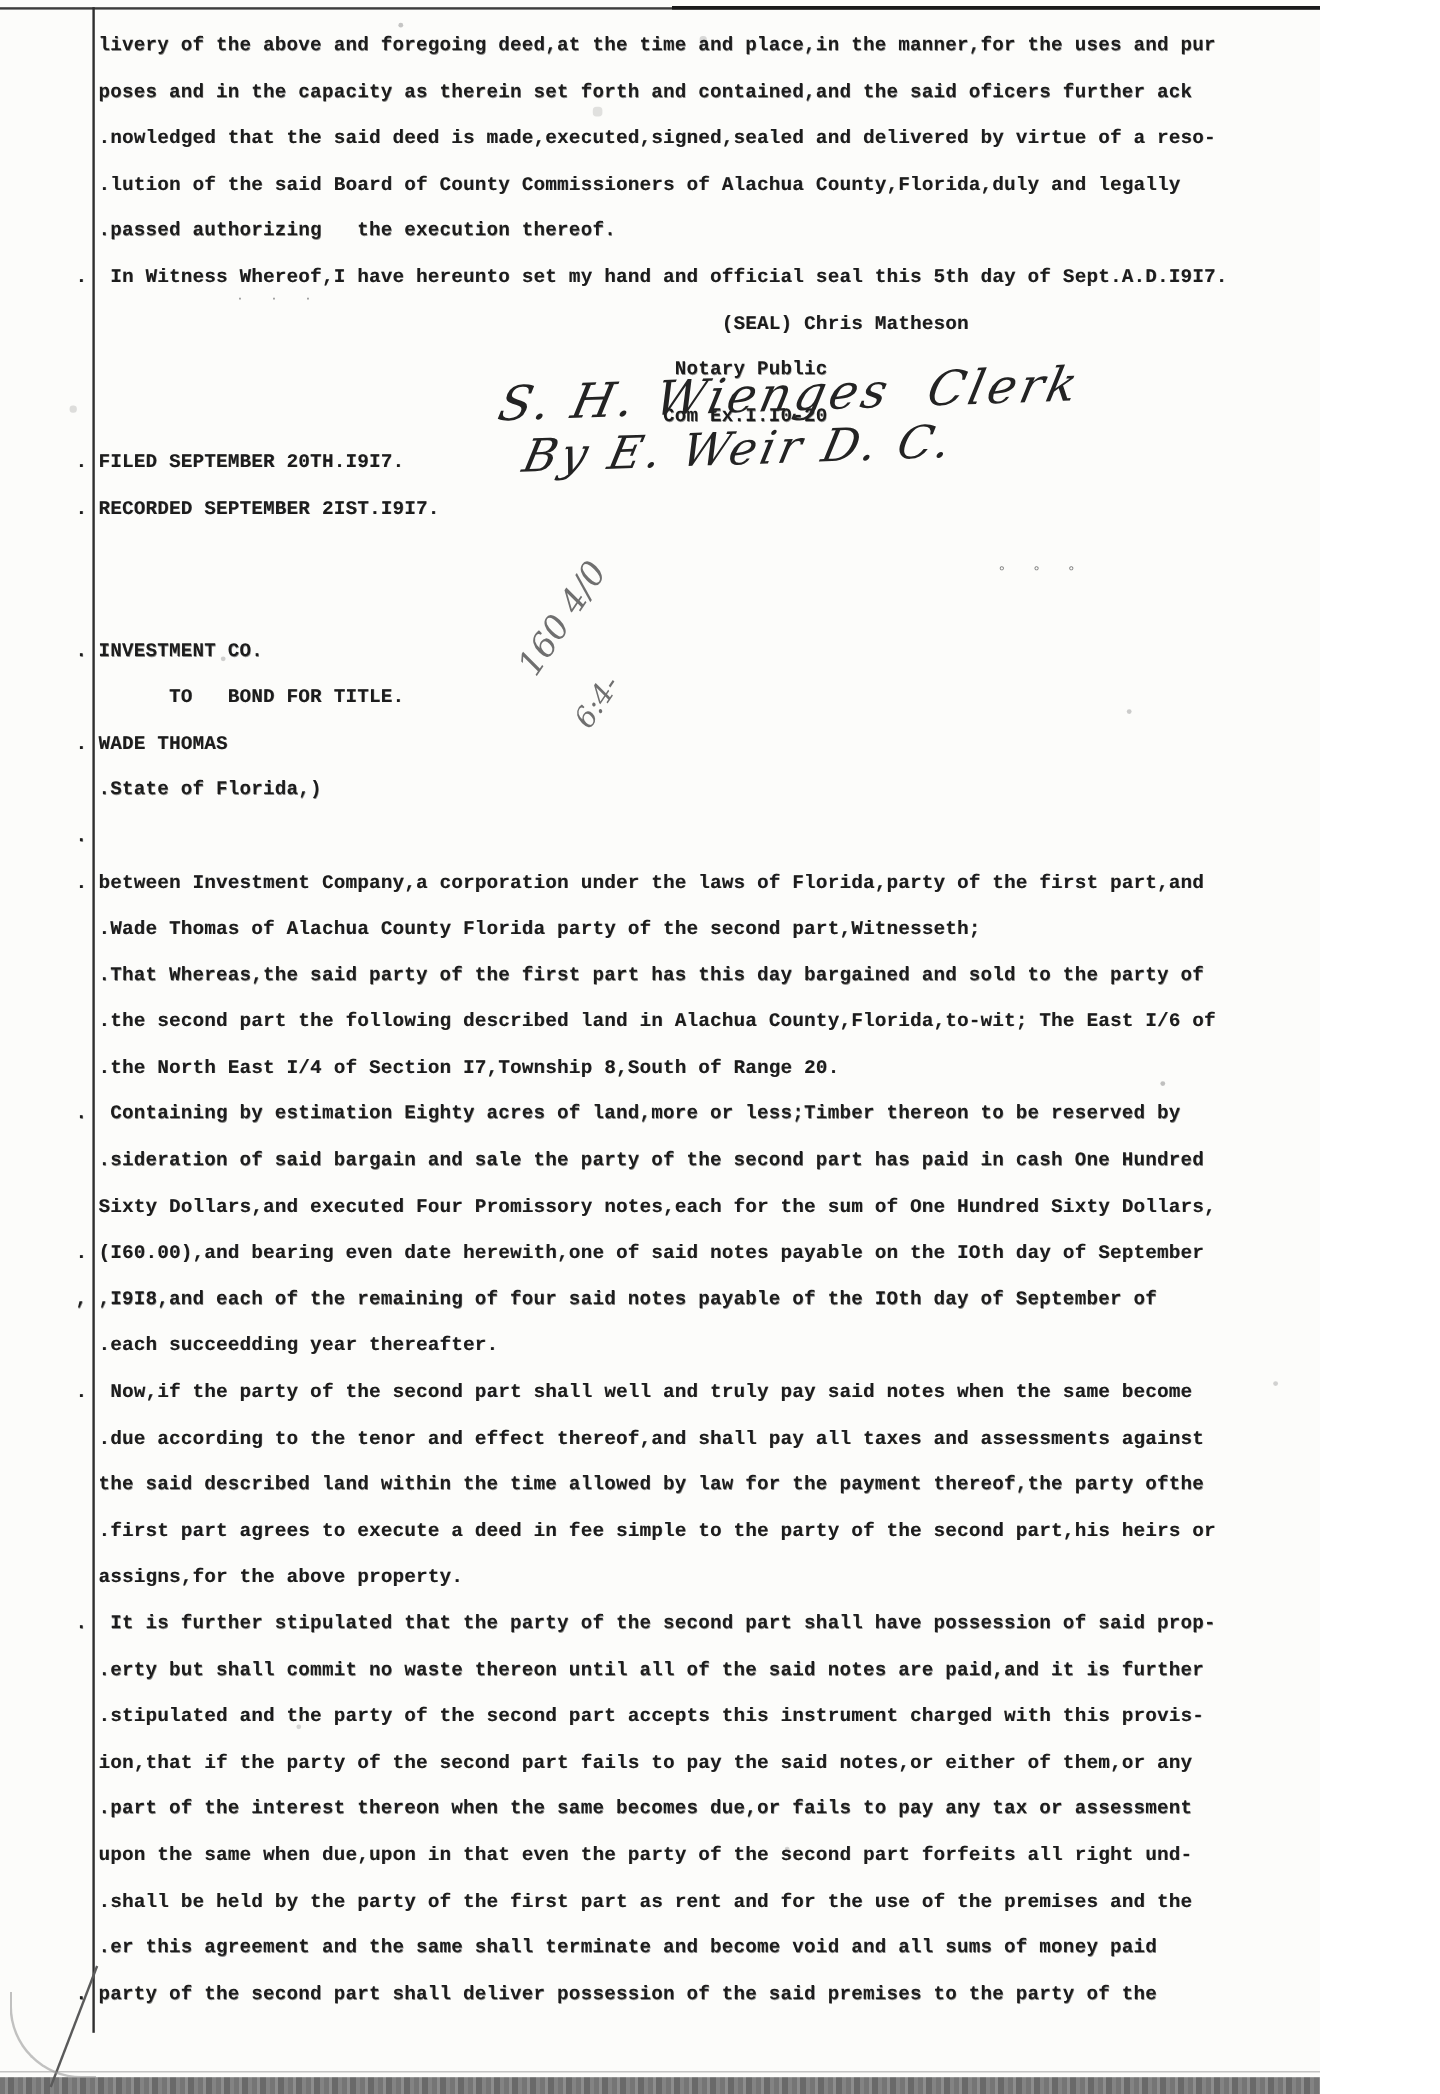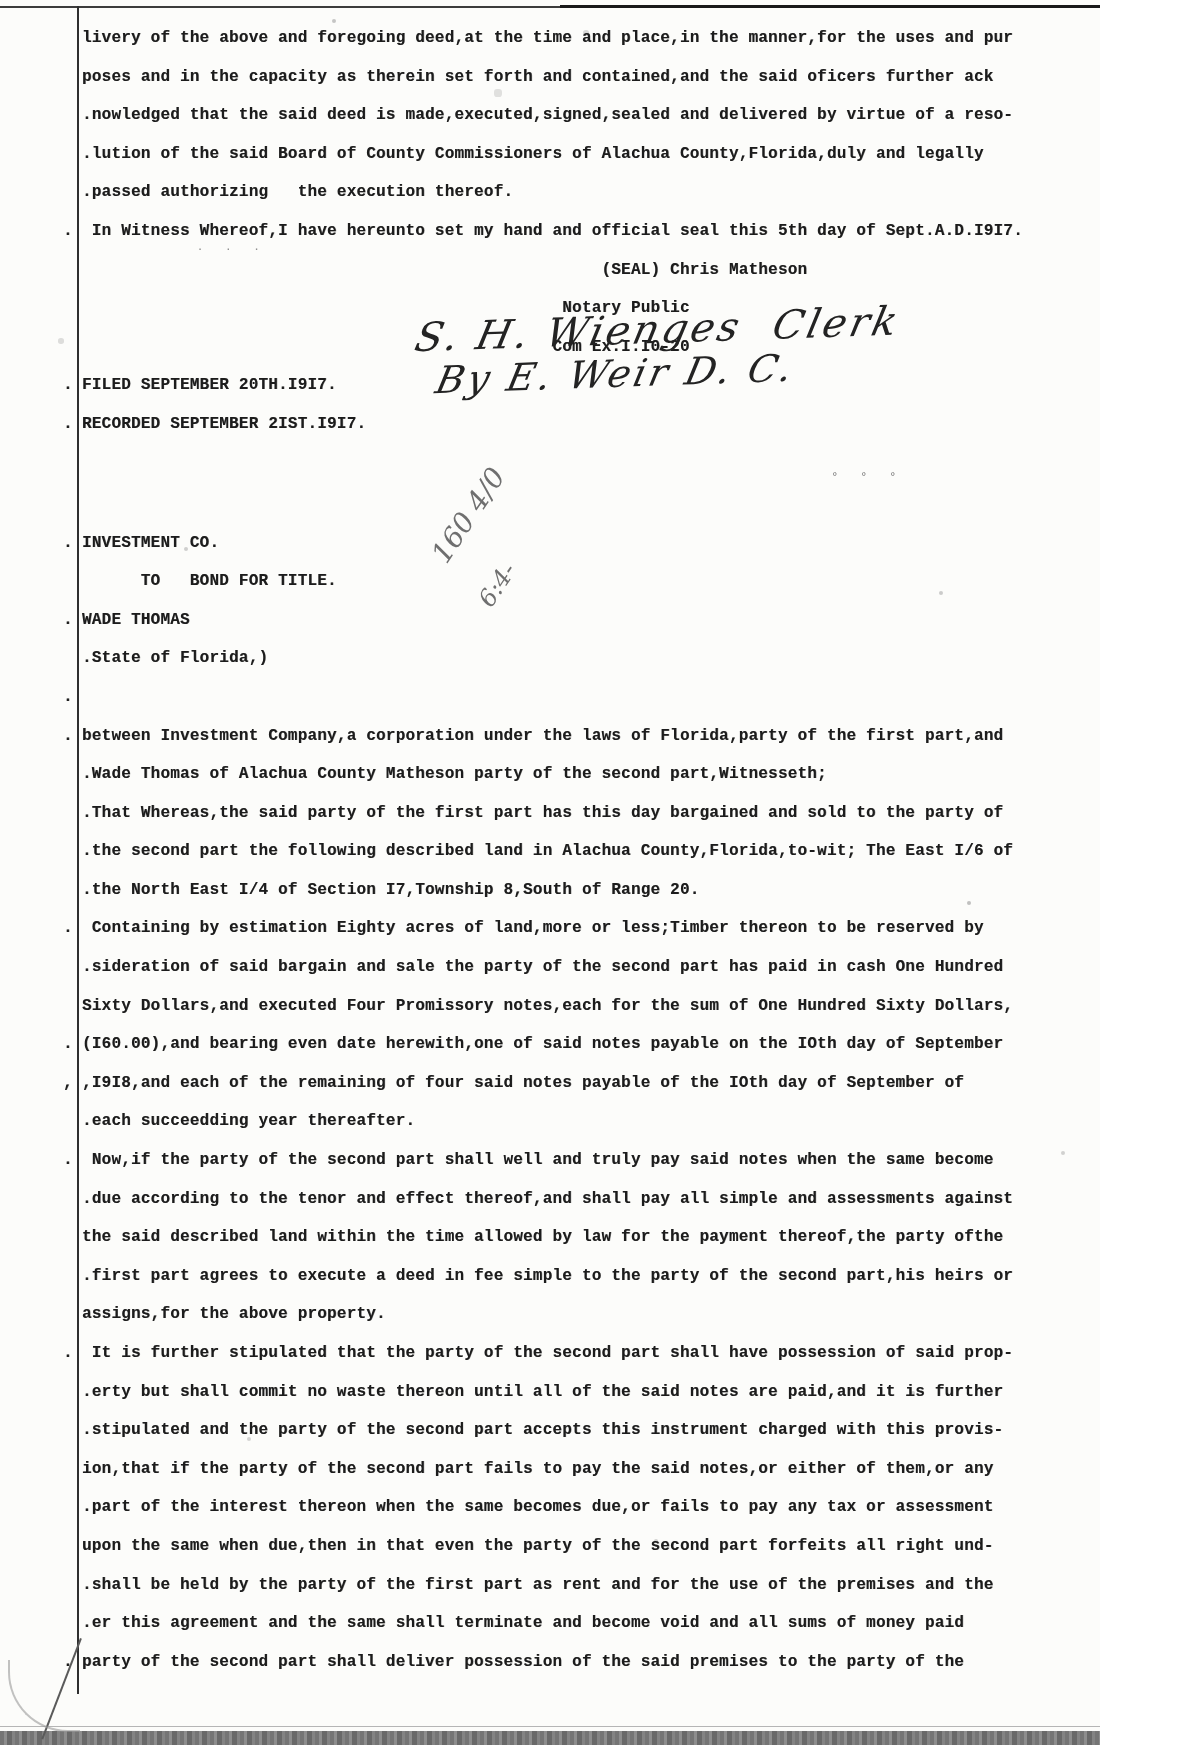--- a/index.html
+++ b/index.html
@@ -109,41 +109,41 @@
       <div class="line"><span class="line-text">                                                 Notary Public</span></div>
       <div class="line"><span class="line-text">                                                Com Ex.I.I0-20</span></div>
       <div class="line"><span class="margin-mark">.</span><span class="line-text">FILED SEPTEMBER 20TH.I9I7.</span></div>
       <div class="line"><span class="margin-mark">.</span><span class="line-text">RECORDED SEPTEMBER 2IST.I9I7.</span></div>
       <div class="line section-break"><span class="margin-mark">.</span><span class="line-text">INVESTMENT CO.</span></div>
       <div class="line"><span class="line-text">      TO   BOND FOR TITLE.</span></div>
       <div class="line"><span class="margin-mark">.</span><span class="line-text">WADE THOMAS</span></div>
       <div class="line"><span class="line-text">.State of Florida,)</span></div>
       <div class="line"><span class="margin-mark">.</span></div>
       <div class="line"><span class="margin-mark">.</span><span class="line-text">between Investment Company,a corporation under the laws of Florida,party of the first part,and</span></div>
-      <div class="line"><span class="line-text">.Wade Thomas of Alachua County Matheson party of the second part,Witnesseth;</span></div>
+      <div class="line"><span class="line-text">.Wade Thomas of Alachua County Florida party of the second part,Witnesseth;</span></div>
       <div class="line"><span class="line-text">.That Whereas,the said party of the first part has this day bargained and sold to the party of</span></div>
       <div class="line"><span class="line-text">.the second part the following described land in Alachua County,Florida,to-wit; The East I/6 of</span></div>
       <div class="line"><span class="line-text">.the North East I/4 of Section I7,Township 8,South of Range 20.</span></div>
       <div class="line"><span class="margin-mark">.</span><span class="line-text"> Containing by estimation Eighty acres of land,more or less;Timber thereon to be reserved by</span></div>
       <div class="line"><span class="line-text">.sideration of said bargain and sale the party of the second part has paid in cash One Hundred</span></div>
       <div class="line"><span class="line-text">Sixty Dollars,and executed Four Promissory notes,each for the sum of One Hundred Sixty Dollars,</span></div>
       <div class="line"><span class="margin-mark">.</span><span class="line-text">(I60.00),and bearing even date herewith,one of said notes payable on the IOth day of September</span></div>
       <div class="line"><span class="margin-mark">,</span><span class="line-text">,I9I8,and each of the remaining of four said notes payable of the IOth day of September of</span></div>
       <div class="line"><span class="line-text">.each succeedding year thereafter.</span></div>
       <div class="line"><span class="margin-mark">.</span><span class="line-text"> Now,if the party of the second part shall well and truly pay said notes when the same become</span></div>
-      <div class="line"><span class="line-text">.due according to the tenor and effect thereof,and shall pay all simple and assessments against</span></div>
+      <div class="line"><span class="line-text">.due according to the tenor and effect thereof,and shall pay all taxes and assessments against</span></div>
       <div class="line"><span class="line-text">the said described land within the time allowed by law for the payment thereof,the party ofthe</span></div>
       <div class="line"><span class="line-text">.first part agrees to execute a deed in fee simple to the party of the second part,his heirs or</span></div>
       <div class="line"><span class="line-text">assigns,for the above property.</span></div>
       <div class="line"><span class="margin-mark">.</span><span class="line-text"> It is further stipulated that the party of the second part shall have possession of said prop-</span></div>
       <div class="line"><span class="line-text">.erty but shall commit no waste thereon until all of the said notes are paid,and it is further</span></div>
       <div class="line"><span class="line-text">.stipulated and the party of the second part accepts this instrument charged with this provis-</span></div>
       <div class="line"><span class="line-text">ion,that if the party of the second part fails to pay the said notes,or either of them,or any</span></div>
       <div class="line"><span class="line-text">.part of the interest thereon when the same becomes due,or fails to pay any tax or assessment</span></div>
-      <div class="line"><span class="line-text">upon the same when due,then in that even the party of the second part forfeits all right und-</span></div>
+      <div class="line"><span class="line-text">upon the same when due,upon in that even the party of the second part forfeits all right und-</span></div>
       <div class="line"><span class="line-text">.shall be held by the party of the first part as rent and for the use of the premises and the</span></div>
       <div class="line"><span class="line-text">.er this agreement and the same shall terminate and become void and all sums of money paid</span></div>
       <div class="line"><span class="margin-mark">.</span><span class="line-text">party of the second part shall deliver possession of the said premises to the party of the</span></div>
     </div>
 
   <div class="handwriting hw-clerk">S. H. Wienges  Clerk</div>
   <div class="handwriting hw-deputy">By E. Weir D. C.</div>
 
   <div class="pencil pencil-1">160 4/0</div>
   <div class="pencil pencil-2">6:4-</div>

